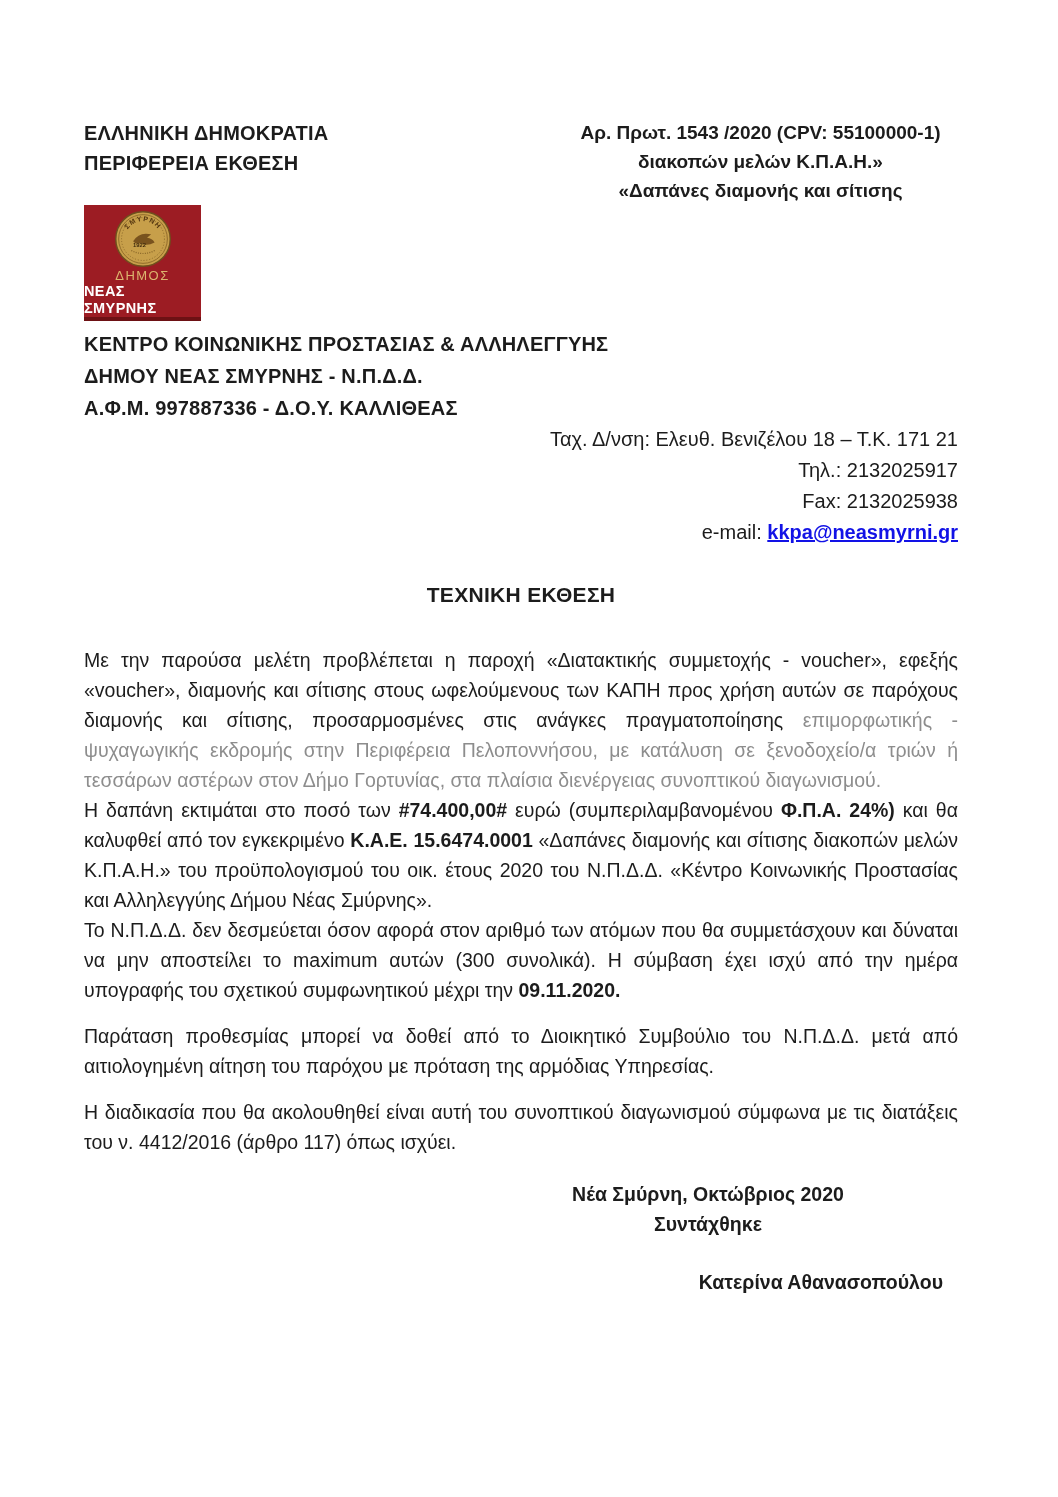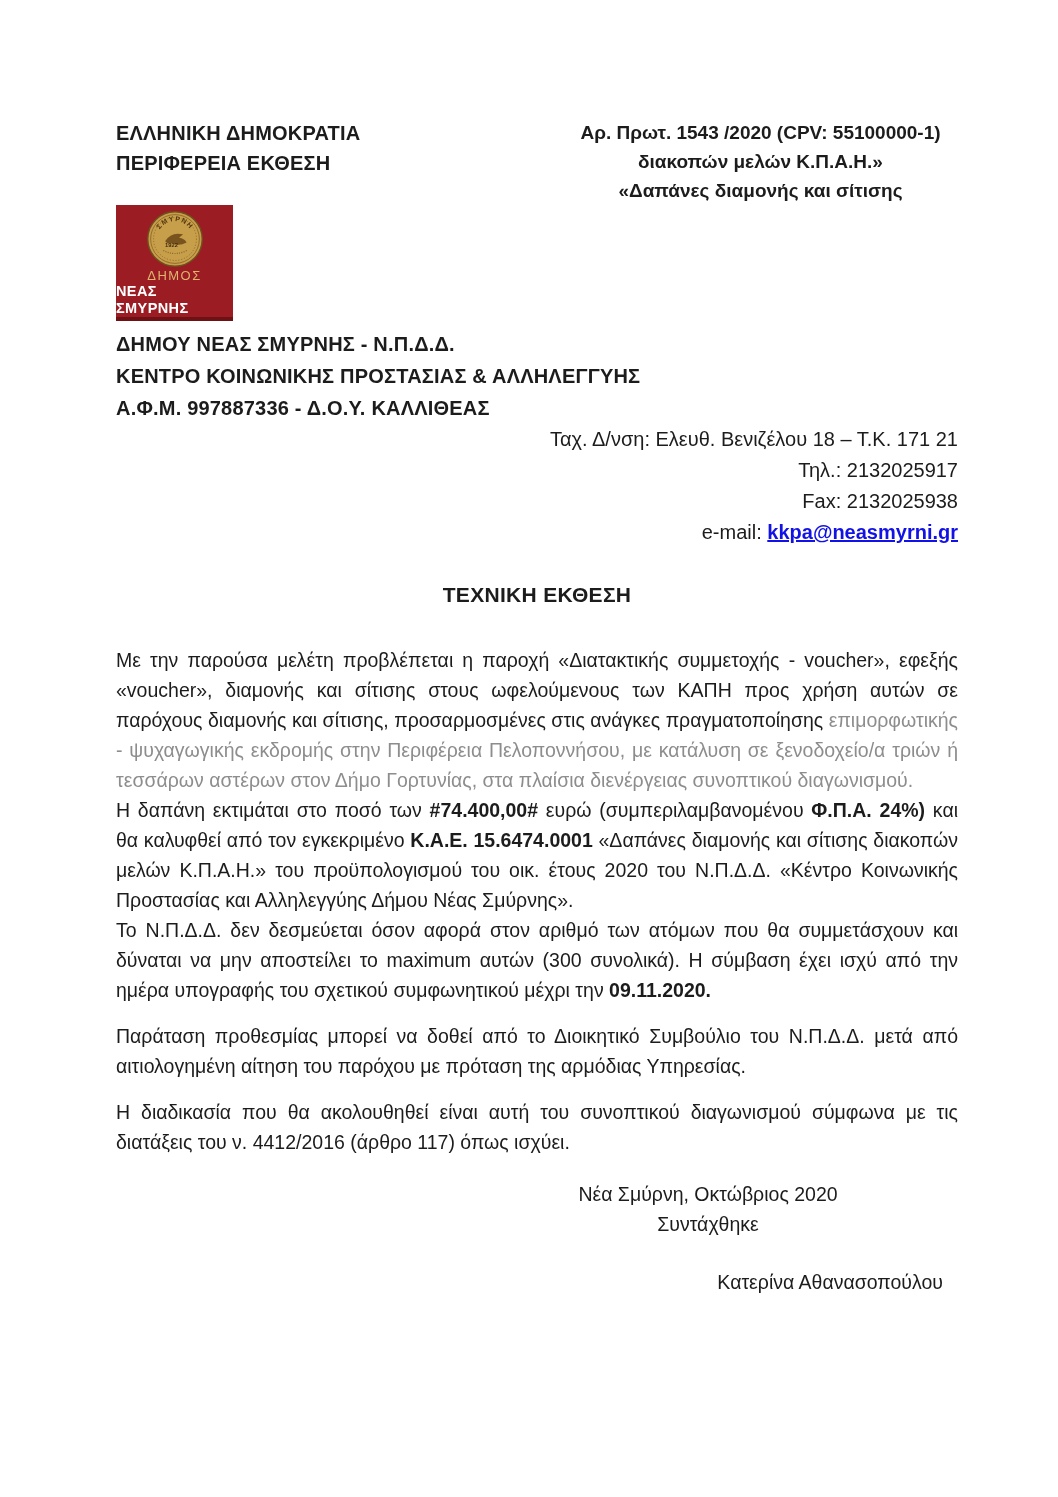--- a/index.html
+++ b/index.html
@@ -1,19 +1,19 @@
 <!DOCTYPE html>
 <html lang="el"><head>
 <meta charset="utf-8">
 <style>
   html,body { margin:0; padding:0; background:#ffffff; }
   .page {
     width:1058px; height:1497px;
     box-sizing:border-box;
-    padding:118px 100px 0 116px;
+    padding:118px 100px 0 84px;
     position:relative;
     background:#ffffff;
     font-family:"Liberation Sans", sans-serif;
     color:#1c1c1c;
     overflow:hidden;
   }
   
   .header-row { display:flex; justify-content:space-between; align-items:flex-start; }
   .header-left { font-weight:bold; font-size:20px; line-height:30px; letter-spacing:0.2px; }
   .header-right { width:395px; text-align:center; font-weight:bold; font-size:19px; line-height:29px; }
@@ -40,21 +40,21 @@
   .body-text { margin-top:38px; font-size:19.5px; line-height:30px; text-align:justify; }
   .para { margin:0; }
   .para-spaced { margin-top:16px; }
   .grey-run { color:#8d8d8d; }
   .bold-run { font-weight:bold; }
   
   .signature {
     width:470px;
     margin:22px 15px 0 auto;
     text-align:center;
-    font-weight:normal;
+    font-weight:bold;
     font-size:19.5px;
     line-height:30px;
   }
   .sig-name { margin-top:28px;text-align:right; }
 </style>
 </head>
 <body>
 
 <div class="page">
 
@@ -81,22 +81,22 @@
       </text>
       <path d="M33 54 q10 -17 31 -12 l-7 6 q9 1 13 8 q-14 7 -24 1 q-9 3 -13 -3 z" fill="#6b4516" opacity="0.85"></path>
       <text x="44" y="63" text-anchor="middle" font-size="10" font-weight="bold" fill="#3f2a0e" font-family="Liberation Sans, sans-serif">1922</text>
       <path d="M30 70 q20 10 40 0" fill="none" stroke="#7d5c22" stroke-width="2" stroke-dasharray="1.5 2.5"></path>
     </svg>
     <div class="logo-dimos">ΔΗΜΟΣ</div>
     <div class="logo-neas">ΝΕΑΣ ΣΜΥΡΝΗΣ</div>
   </div>
 
   <div class="org">
+    <div class="org-bold">ΚΕΝΤΡΟ ΚΟΙΝΩΝΙΚΗΣ ΠΡΟΣΤΑΣΙΑΣ  &amp; ΑΛΛΗΛΕΓΓΥΗΣ</div>
     <div class="org-bold">ΔΗΜΟΥ ΝΕΑΣ ΣΜΥΡΝΗΣ - Ν.Π.Δ.Δ.</div>
-    <div class="org-bold">ΚΕΝΤΡΟ ΚΟΙΝΩΝΙΚΗΣ ΠΡΟΣΤΑΣΙΑΣ  &amp; ΑΛΛΗΛΕΓΓΥΗΣ</div>
     <div class="org-bold">Α.Φ.Μ. 997887336 -  Δ.Ο.Υ. ΚΑΛΛΙΘΕΑΣ</div>
     <div class="org-reg">Ταχ. Δ/νση: Ελευθ. Βενιζέλου 18 – Τ.Κ. 171 21</div>
     <div class="org-reg">Τηλ.: 2132025917</div>
     <div class="org-reg">Fax: 2132025938</div>
     <div class="org-reg"><span>e-mail: </span><a class="email-link">kkpa@neasmyrni.gr</a></div>
   </div>
 
   <div class="doc-title">ΤΕΧΝΙΚΗ ΕΚΘΕΣΗ</div>
 
   <div class="body-text">

